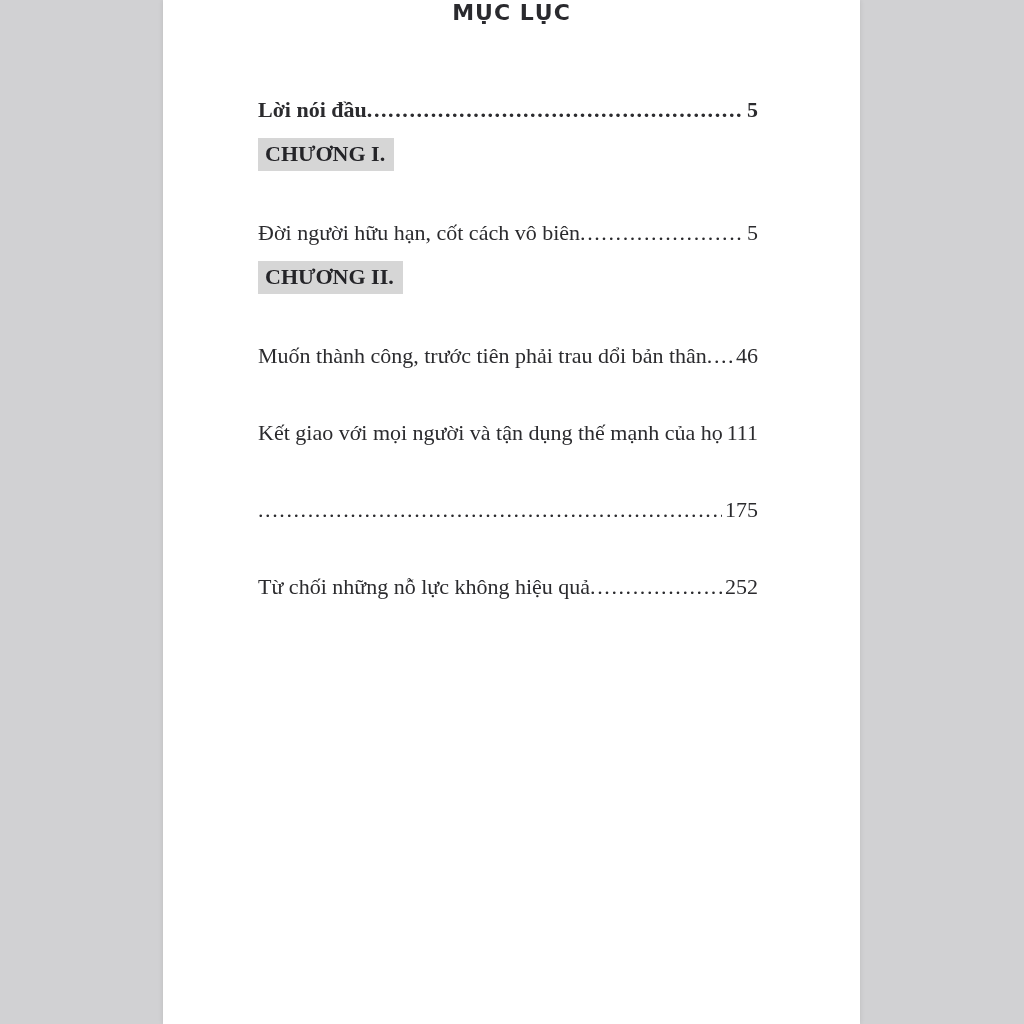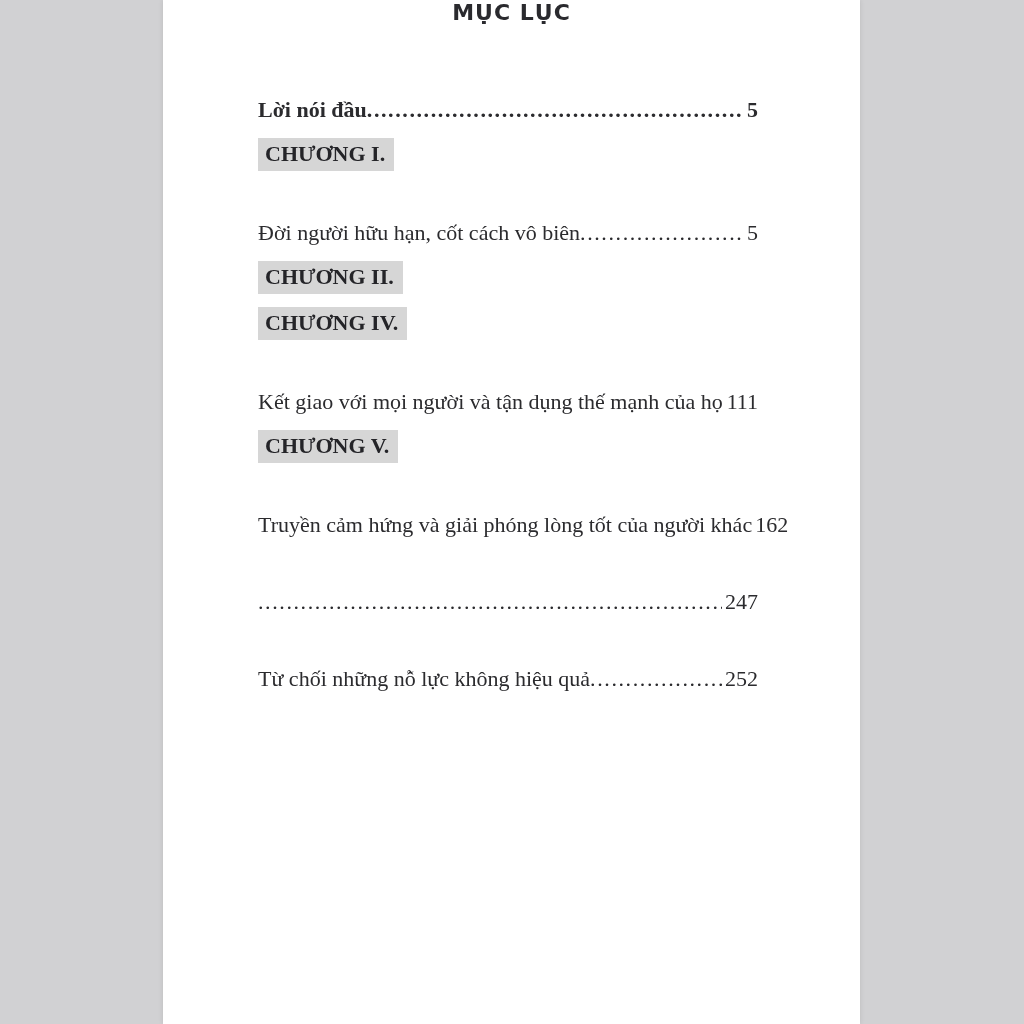--- a/index.html
+++ b/index.html
@@ -96,49 +96,41 @@
       <span class="label">Đời người hữu hạn, cốt cách vô biên</span>
       <span class="dots"></span>
       <span class="page-num">5</span>
     </div>
   </div>
 
   <div class="chapter">
     <div class="chapter-heading-line">
       <span class="chapter-heading">CHƯƠNG II.</span>
     </div>
+    <div class="toc-row chapter-title-row">
+      <span class="label">Muốn thành công, trước tiên phải trau dổi bản thân</span>
+      <span class="dots"></span>
+      <span class="page-num">46</span>
+    </div>
   </div>
 
 
   <div class="chapter">
-    <div class="chapter-heading-line">
-      <span class="chapter-heading">CHƯƠNG IV.</span>
-    </div>
     <div class="toc-row chapter-title-row">
       <span class="label">Kết giao với mọi người và tận dụng thế mạnh của họ </span>
       <span class="dots"></span>
       <span class="page-num">111</span>
     </div>
   </div>
 
-  <div class="chapter">
-    <div class="chapter-heading-line">
-      <span class="chapter-heading">CHƯƠNG V.</span>
-    </div>
-    <div class="toc-row chapter-title-row">
-      <span class="label">Truyền cảm hứng và giải phóng lòng tốt của người khác</span>
-      <span class="dots"></span>
-      <span class="page-num">162</span>
-    </div>
-  </div>
 
   <div class="chapter">
     <div class="toc-row chapter-title-row">
       <span class="dots"></span>
-      <span class="page-num">247</span>
+      <span class="page-num">175</span>
     </div>
   </div>
 
   <div class="chapter">
     <div class="toc-row chapter-title-row">
       <span class="label">Từ chối những nỗ lực không hiệu quả</span>
       <span class="dots"></span>
       <span class="page-num">252</span>
     </div>
   </div>

